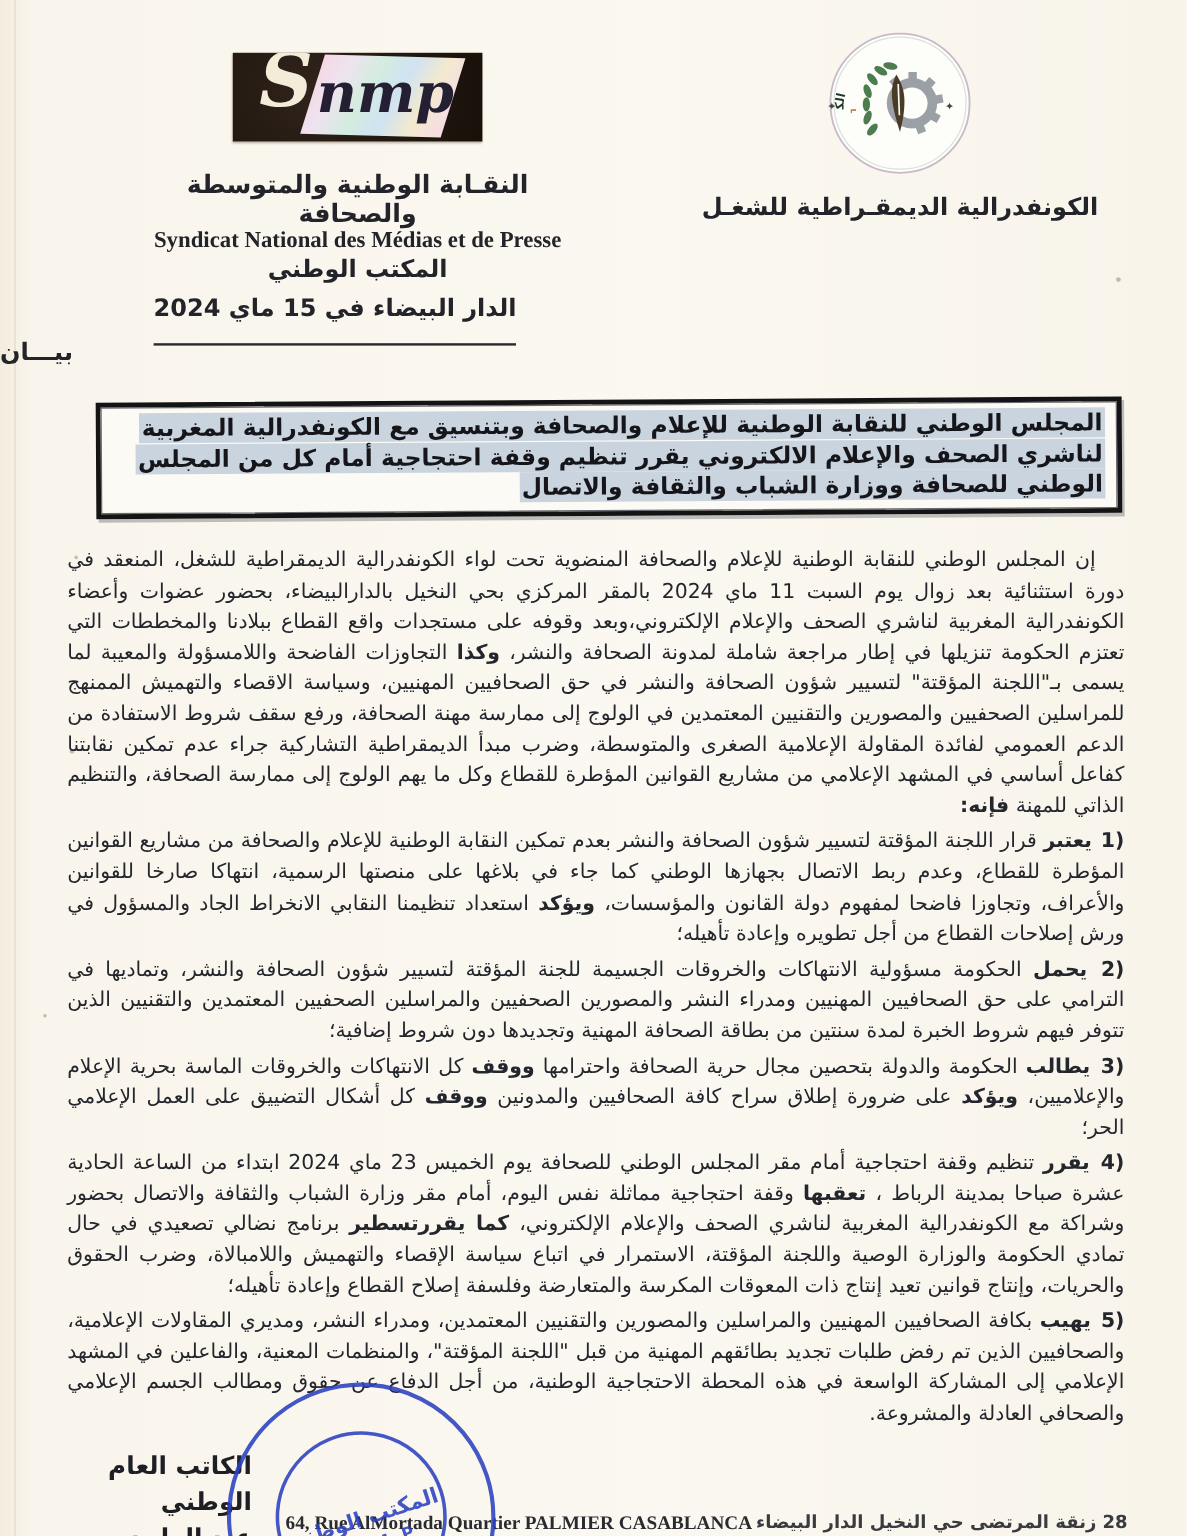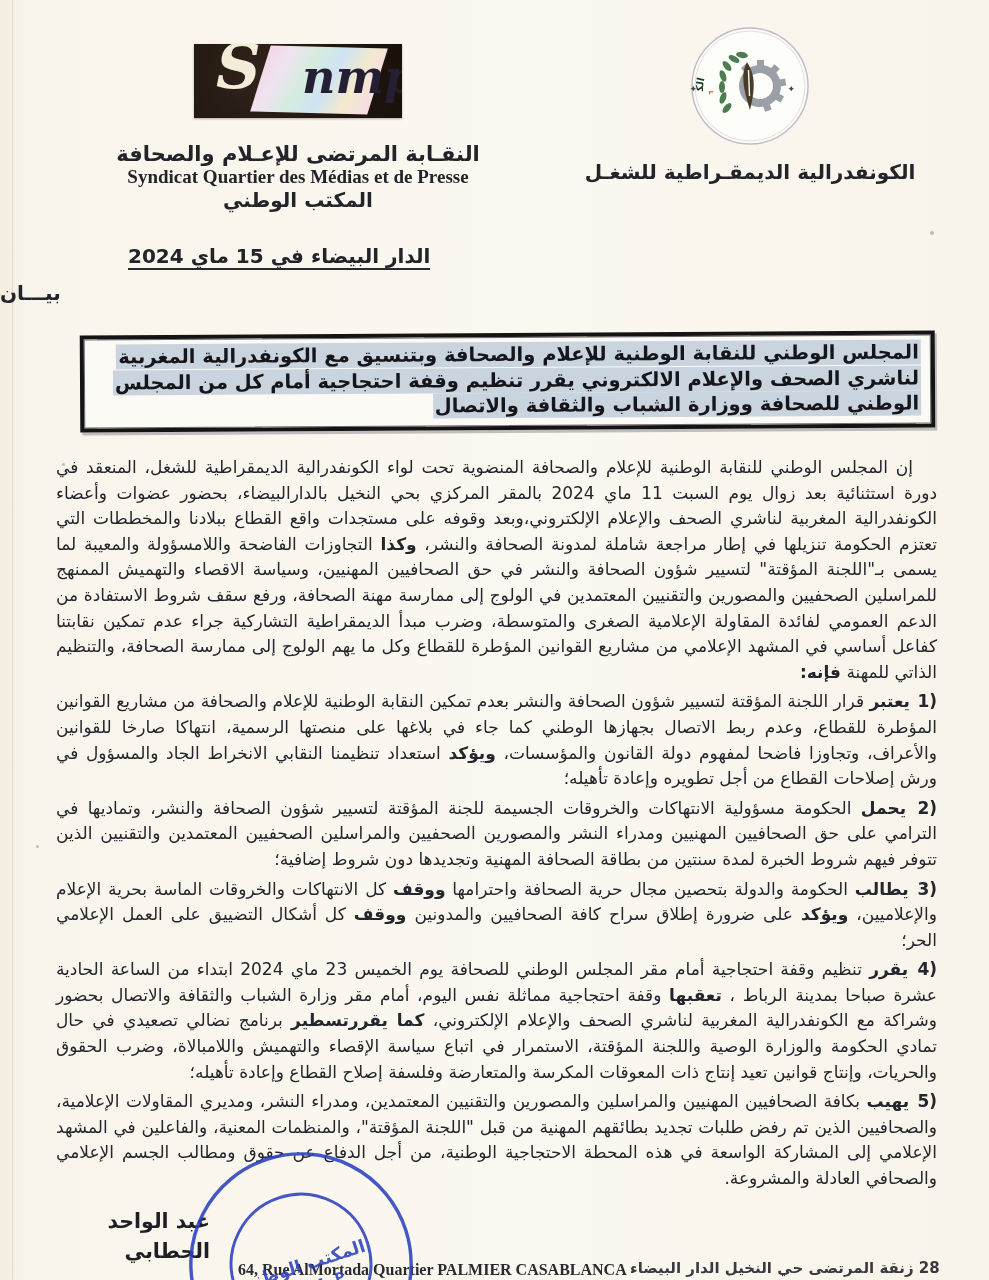--- a/index.html
+++ b/index.html
@@ -13,32 +13,32 @@
 
   
   .snmp-block{position:absolute;top:44px;left:112px;width:372px;text-align:center;}
   .snmp-logo{position:relative;width:208px;height:74px;margin:0 auto;background:
      radial-gradient(circle at 30% 40%,#30231a 0%,#201710 60%,#191009 100%);
      box-shadow:0 1px 2px rgba(70,50,30,.4);overflow:hidden;}
   .snmp-holo{position:absolute;left:66px;top:3px;width:118px;height:66px;
      transform:skewX(-16deg) rotate(1.5deg);
      background:linear-gradient(105deg,#f5d7e3 0%,#efe3f0 18%,#d5ecdf 38%,#cfe3f2 58%,#f3e9cf 78%,#f7dbe6 100%);}
   .snmp-s{position:absolute;left:22px;top:-14px;font:italic 700 62px "DejaVu Serif",serif;color:#f2ecd9;}
-  .snmp-nmp{position:absolute;left:70px;top:6px;font:italic 700 46px "DejaVu Serif",serif;color:#241f33;margin-left:38px;}
+  .snmp-nmp{position:absolute;left:70px;top:6px;font:italic 700 46px "DejaVu Serif",serif;color:#241f33;}
   .org-name-ar{font-size:21px;font-weight:bold;margin-top:24px;}
   .org-name-fr{font-size:19px;font-weight:bold;font-family:"Liberation Serif",serif;direction:ltr;}
   .org-office{font-size:20px;font-weight:bold;}
   .cdt-block{position:absolute;top:26px;left:564px;width:372px;text-align:center;}
   .cdt-logo{display:block;margin:0 auto;}
   .cdt-block .org-name-ar{margin-top:14px;font-size:20px;}
   .cdt-block .org-name-fr{font-size:18.5px;}
 
   
   .dateline{position:absolute;top:244px;left:128px;font-size:20px;font-weight:bold;
-     border-bottom:2px solid #2a2a2e;padding-bottom:0;}
+     border-bottom:2px solid #2a2a2e;padding-bottom:18px;}
   .doc-title{position:absolute;top:281px;left:0;width:100%;text-align:left;
      font-size:20px;font-weight:bold;letter-spacing:1px;}
 
   
   .headline-box{position:absolute;top:333px;left:80px;width:855px;box-sizing:border-box;
      border:4px solid #141414;background:#fcfaf4;padding:5px 10px 7px;
      transform:rotate(-0.35deg);box-shadow:2px 3px 0 rgba(80,80,95,.35),inset 0 0 0 1px #6a6a72;}
   .headline-text{font-size:19.5px;font-weight:bold;line-height:25.5px;text-align:right;color:#15151a;}
   .headline-text .hl{background:#c9d4df;box-decoration-break:clone;-webkit-box-decoration-break:clone;padding:1px 2px;}
 
@@ -69,22 +69,22 @@
   <div class="speck" style="left:58px;top:625px;width:4px;height:3px;"></div>
   <div class="speck" style="left:930px;top:231px;width:4px;height:4px;"></div>
   <div class="speck" style="left:36px;top:845px;width:3px;height:3px;"></div>
 
   <div class="snmp-block">
     <div class="snmp-logo">
       <div class="snmp-holo"></div>
       <span class="snmp-s">S</span>
       <span class="snmp-nmp">nmp</span>
     </div>
-    <div class="org-name-ar">النقـابة المرتضى للإعـلام والصحافة</div>
-    <div class="org-name-fr">Syndicat Quartier des Médias et de Presse</div>
+    <div class="org-name-ar">النقـابة الوطنية والمتوسطة والصحافة</div>
+    <div class="org-name-fr">Syndicat National des Médias et de Presse</div>
     <div class="org-office">المكتب الوطني</div>
   </div>
 
   <div class="cdt-block">
     <svg class="cdt-logo" width="120" height="120" viewBox="0 0 120 120">
       <defs>
         <path id="cdtTop" d="M13,64 A47,47 0 1 1 107,64" fill="none"></path>
         <path id="cdtBot" d="M19,66 A41,41 0 0 0 101,66" fill="none"></path>
       </defs>
       <circle cx="60" cy="60" r="58" fill="#fdfdf9" stroke="#c9b8c9" stroke-width="1.5"></circle>
@@ -144,20 +144,21 @@
     <div id="items-container">
         <p class="item"><span class="marker" dir="ltr">1)</span> <span class="b">يعتبر</span><span> قرار اللجنة المؤقتة لتسيير شؤون الصحافة والنشر بعدم تمكين النقابة الوطنية للإعلام والصحافة من مشاريع القوانين المؤطرة للقطاع، وعدم ربط الاتصال بجهازها الوطني كما جاء في بلاغها على منصتها الرسمية، انتهاكا صارخا للقوانين والأعراف، وتجاوزا فاضحا لمفهوم دولة القانون والمؤسسات، </span><span class="b">ويؤكد</span><span> استعداد تنظيمنا النقابي الانخراط الجاد والمسؤول في ورش إصلاحات القطاع من أجل تطويره وإعادة تأهيله؛</span></p>
         <p class="item"><span class="marker" dir="ltr">2)</span> <span class="b">يحمل</span><span> الحكومة مسؤولية الانتهاكات والخروقات الجسيمة للجنة المؤقتة لتسيير شؤون الصحافة والنشر، وتماديها في الترامي على حق الصحافيين المهنيين ومدراء النشر والمصورين الصحفيين والمراسلين الصحفيين المعتمدين والتقنيين الذين تتوفر فيهم شروط الخبرة لمدة سنتين من بطاقة الصحافة المهنية وتجديدها دون شروط إضافية؛</span></p>
         <p class="item"><span class="marker" dir="ltr">3)</span> <span class="b">يطالب</span><span> الحكومة والدولة بتحصين مجال حرية الصحافة واحترامها </span><span class="b">ووقف</span><span> كل الانتهاكات والخروقات الماسة بحرية الإعلام والإعلاميين، </span><span class="b">ويؤكد</span><span> على ضرورة إطلاق سراح كافة الصحافيين والمدونين </span><span class="b">ووقف</span><span> كل أشكال التضييق على العمل الإعلامي الحر؛</span></p>
         <p class="item"><span class="marker" dir="ltr">4)</span> <span class="b">يقرر</span><span> تنظيم وقفة احتجاجية أمام مقر المجلس الوطني للصحافة يوم الخميس 23 ماي 2024 ابتداء من الساعة الحادية عشرة صباحا بمدينة الرباط ، </span><span class="b">تعقبها</span><span> وقفة احتجاجية مماثلة نفس اليوم، أمام مقر وزارة الشباب والثقافة والاتصال بحضور وشراكة مع الكونفدرالية المغربية لناشري الصحف والإعلام الإلكتروني، </span><span class="b">كما يقررتسطير</span><span> برنامج نضالي تصعيدي في حال تمادي الحكومة والوزارة الوصية واللجنة المؤقتة، الاستمرار في اتباع سياسة الإقصاء والتهميش واللامبالاة، وضرب الحقوق والحريات، وإنتاج قوانين تعيد إنتاج ذات المعوقات المكرسة والمتعارضة وفلسفة إصلاح القطاع وإعادة تأهيله؛</span></p>
         <p class="item"><span class="marker" dir="ltr">5)</span> <span class="b">يهيب</span><span> بكافة الصحافيين المهنيين والمراسلين والمصورين والتقنيين المعتمدين، ومدراء النشر، ومديري المقاولات الإعلامية، والصحافيين الذين تم رفض طلبات تجديد بطائقهم المهنية من قبل "اللجنة المؤقتة"، والمنظمات المعنية، والفاعلين في المشهد الإعلامي إلى المشاركة الواسعة في هذه المحطة الاحتجاجية الوطنية، من أجل الدفاع عن حقوق ومطالب الجسم الإعلامي والصحافي العادلة والمشروعة.</span></p>
       </div>
   </div>
 
   <div class="signature">
+    <div>الكاتب العام الوطني</div>
     <div>عبد الواحد الحطابي</div>
   </div>
 
   <svg class="stamp" width="236" height="236" viewBox="0 0 240 240">
     <defs>
       <path id="stampRing" d="M120,28 A92,92 0 1 1 119.9,28" fill="none"></path>
       <path id="stampInnerTop" d="M66,132 A56,56 0 1 1 174,132" fill="none"></path>
     </defs>
     <g stroke="#2b41c0" fill="none">
       <circle cx="120" cy="120" r="112" stroke-width="3.5"></circle>

